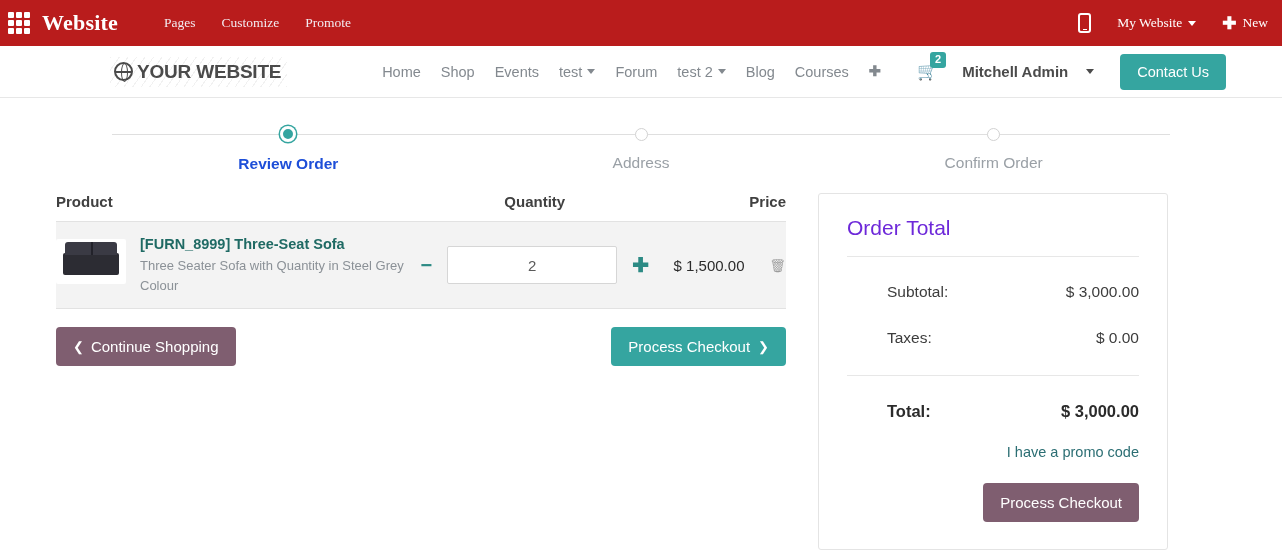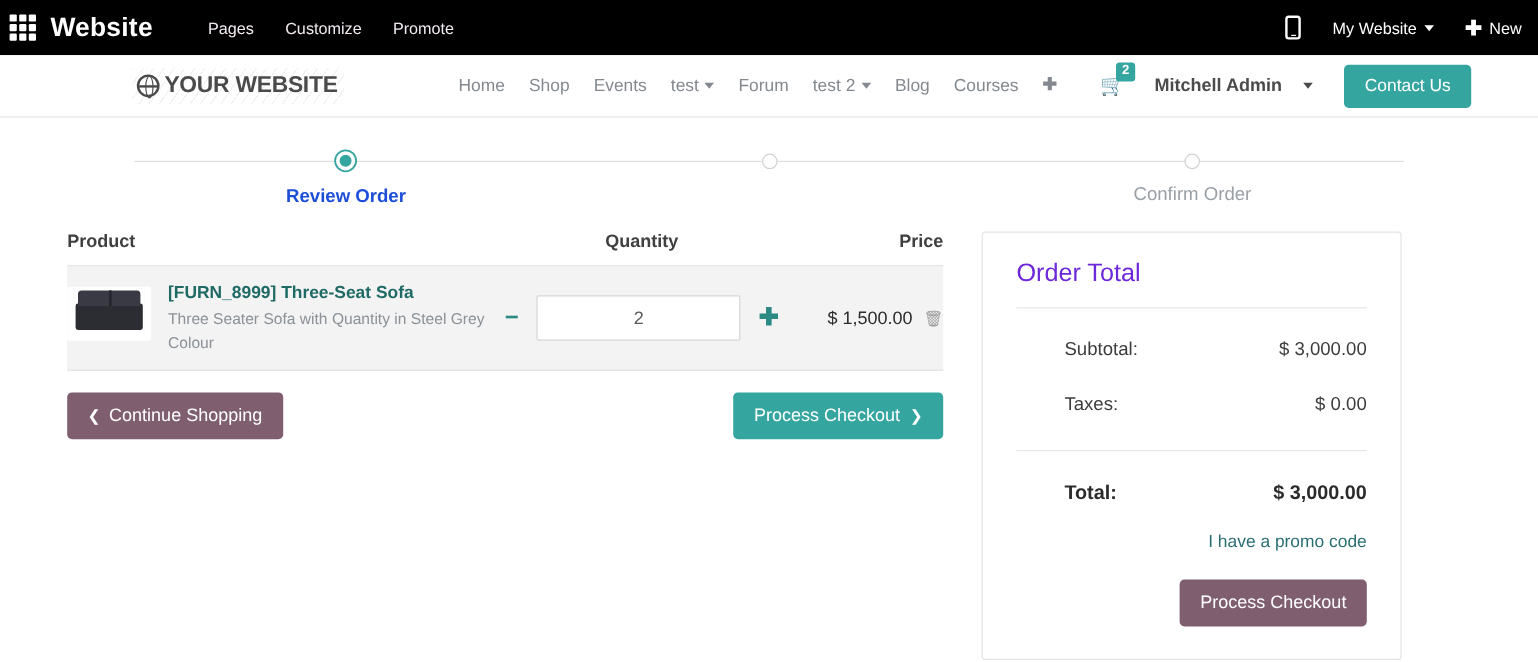--- a/index.html
+++ b/index.html
@@ -7,26 +7,27 @@
     margin: 0; padding: 0;
     width: 1282px; height: 552px;
     background: #ffffff;
     font-family: "Liberation Sans", sans-serif;
     overflow: hidden;
   }
 
   
   .odoo-bar {
     height: 46px;
-    background: #000000;
+    background: #b91c1c;
     display: flex;
     align-items: center;
     padding: 0 14px 0 8px;
     color: #ffffff;
     position: relative;
+    font-family: Liberation Serif, serif;
   }
   .apps-grid {
     width: 22px; height: 22px;
     display: grid;
     grid-template-columns: repeat(3, 1fr);
     grid-template-rows: repeat(3, 1fr);
     gap: 2px;
     margin-right: 12px;
     cursor: pointer;
   }
@@ -362,21 +363,21 @@
     font-size: 15px;
     color: #5a5a5a;
     font-family: inherit;
     border-radius: 2px;
   }
   td.c-price { text-align: right; padding-right: 13px; }
   .price-wrap {
     display: flex;
     align-items: center;
     justify-content: flex-end;
-    gap: 9px;
+    gap: 25px;
   }
   .price-val { font-size: 15px; color: #2b2b2b; white-space: nowrap; }
   .trash {
     color: #9b9b9b;
     font-size: 13px;
     cursor: pointer;
     line-height: 1;
   }
 
   
@@ -559,20 +560,21 @@
 <div class="page">
 
   <div class="wizard">
     <div class="wiz-line"></div>
     <div class="wiz-step active">
       <div class="wiz-dot"></div>
       <div class="wiz-label">Review Order</div>
     </div>
     <div class="wiz-step">
       <div class="wiz-dot"></div>
+      <div class="wiz-label">Address</div>
     </div>
     <div class="wiz-step">
       <div class="wiz-dot"></div>
       <div class="wiz-label">Confirm Order</div>
     </div>
   </div>
 
   <div class="cols">
 
     <div class="col-left">

